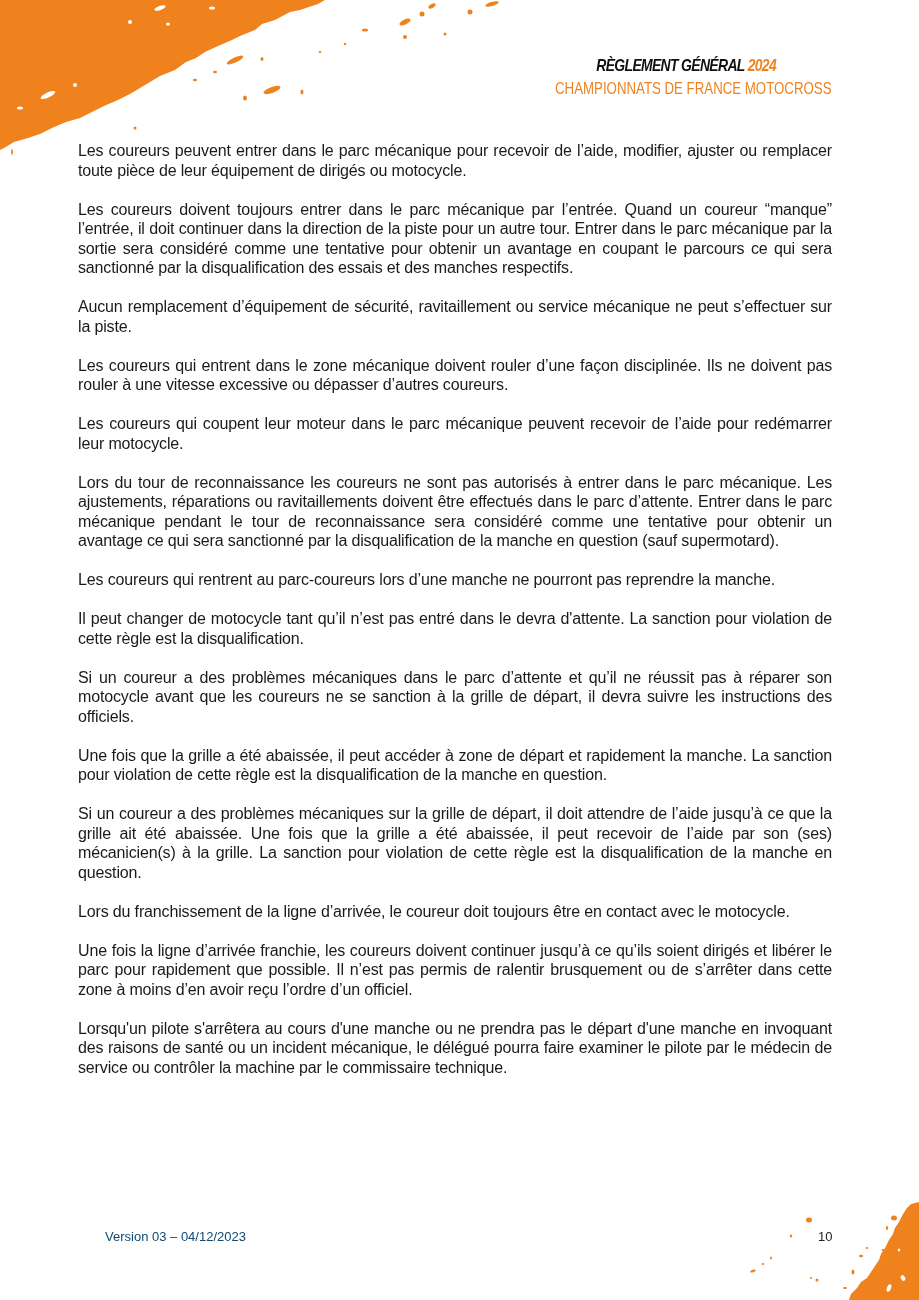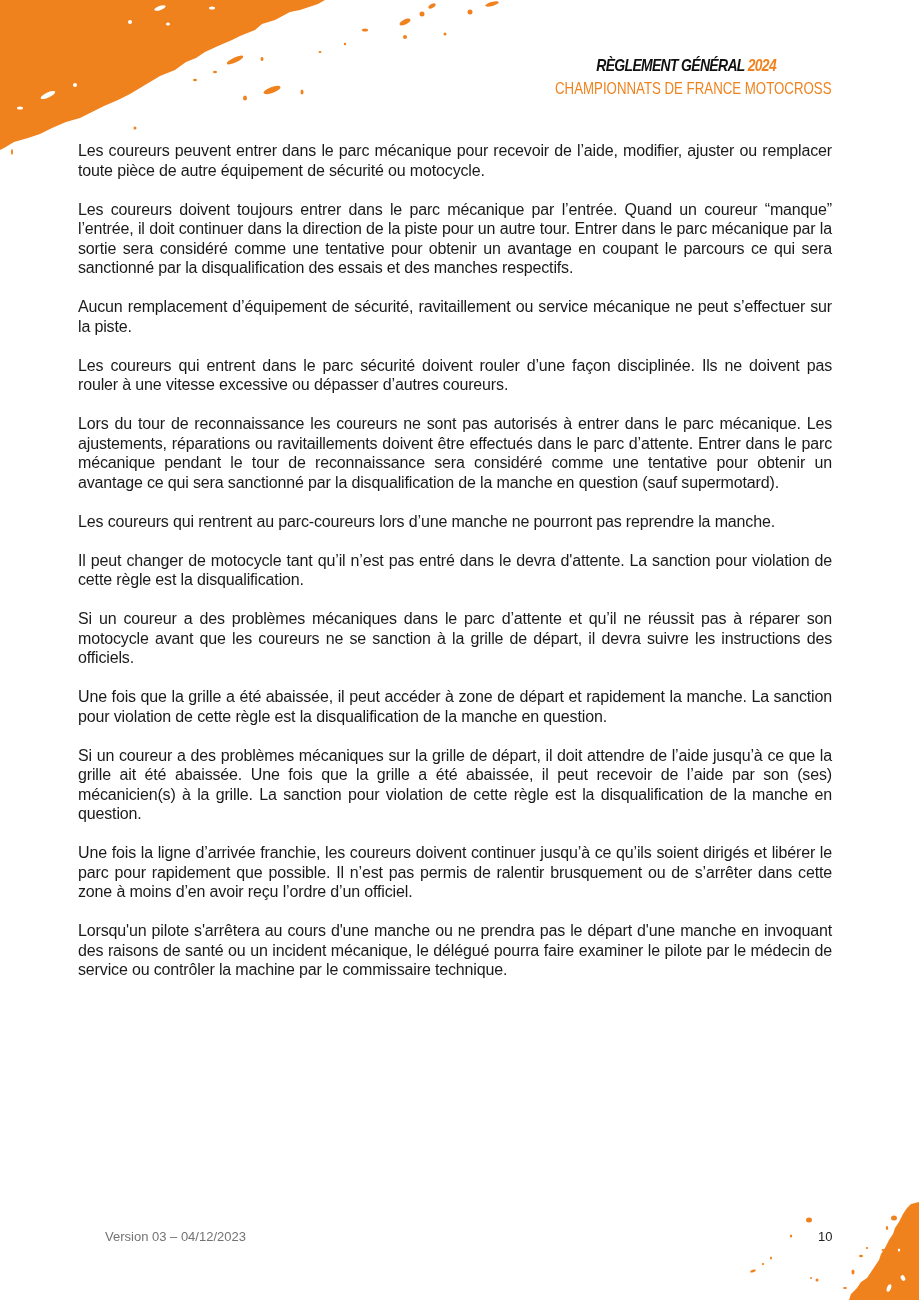--- a/index.html
+++ b/index.html
@@ -71,21 +71,21 @@
       font-size: 16px;
       line-height: 19.5px;
       text-align: justify;
       letter-spacing: -0.15px;
     }
     .footer-version {
       position: absolute;
       left: 105px;
       top: 1229px;
       font-size: 13px;
-      color: #737373;
+      color: #0c4a6e;
     }
     .footer-page {
       position: absolute;
       left: 818px;
       top: 1229px;
       font-size: 13px;
       color: #222222;
     }
   </style>
 </head>
@@ -121,30 +121,32 @@
   <ellipse cx="345" cy="44" rx="1.2" ry="1.2" fill="#f0821e"></ellipse>
   <ellipse cx="320" cy="52" rx="1.5" ry="1" fill="#f0821e"></ellipse>
 </svg>
 
 <div class="header">
   <div class="header-line1"><span>RÈGLEMENT GÉNÉRAL </span><span class="year">2024</span></div>
   <div class="header-line2">CHAMPIONNATS DE FRANCE MOTOCROSS</div>
 </div>
 
 <div class="content">
-  <p>Les coureurs peuvent entrer dans le parc mécanique pour recevoir de l’aide, modifier, ajuster ou remplacer toute pièce de autre équipement de sécurité ou motocycle.</p>
+  <p>Les coureurs peuvent entrer dans le parc mécanique pour recevoir de l’aide, modifier, ajuster ou remplacer toute pièce de leur équipement de dirigés ou motocycle.</p>
   <p>Les coureurs doivent toujours entrer dans le parc mécanique par l’entrée. Quand un coureur “manque” l’entrée, il doit continuer dans la direction de la piste pour un autre tour. Entrer dans le parc mécanique par la sortie sera considéré comme une tentative pour obtenir un avantage en coupant le parcours ce qui sera sanctionné par la disqualification des essais et des manches respectifs.</p>
   <p>Aucun remplacement d’équipement de sécurité, ravitaillement ou service mécanique ne peut s’effectuer sur la piste.</p>
-  <p>Les coureurs qui entrent dans le parc sécurité doivent rouler d’une façon disciplinée. Ils ne doivent pas rouler à une vitesse excessive ou dépasser d’autres coureurs.</p>
+  <p>Les coureurs qui entrent dans le zone mécanique doivent rouler d’une façon disciplinée. Ils ne doivent pas rouler à une vitesse excessive ou dépasser d’autres coureurs.</p>
+  <p>Les coureurs qui coupent leur moteur dans le parc mécanique peuvent recevoir de l’aide pour redémarrer leur motocycle.</p>
   <p>Lors du tour de reconnaissance les coureurs ne sont pas autorisés à entrer dans le parc mécanique. Les ajustements, réparations ou ravitaillements doivent être effectués dans le parc d’attente. Entrer dans le parc mécanique pendant le tour de reconnaissance sera considéré comme une tentative pour obtenir un avantage ce qui sera sanctionné par la disqualification de la manche en question (sauf supermotard).</p>
   <p>Les coureurs qui rentrent au parc-coureurs lors d’une manche ne pourront pas reprendre la manche.</p>
   <p>Il peut changer de motocycle tant qu’il n’est pas entré dans le devra d'attente. La sanction pour violation de cette règle est la disqualification.</p>
   <p>Si un coureur a des problèmes mécaniques dans le parc d’attente et qu’il ne réussit pas à réparer son motocycle avant que les coureurs ne se sanction à la grille de départ, il devra suivre les instructions des officiels.</p>
   <p>Une fois que la grille a été abaissée, il peut accéder à zone de départ et rapidement la manche. La sanction pour violation de cette règle est la disqualification de la manche en question.</p>
   <p>Si un coureur a des problèmes mécaniques sur la grille de départ, il doit attendre de l’aide jusqu’à ce que la grille ait été abaissée. Une fois que la grille a été abaissée, il peut recevoir de l’aide par son (ses) mécanicien(s) à la grille. La sanction pour violation de cette règle est la disqualification de la manche en question.</p>
+  <p>Lors du franchissement de la ligne d’arrivée, le coureur doit toujours être en contact avec le motocycle.</p>
   <p>Une fois la ligne d’arrivée franchie, les coureurs doivent continuer jusqu’à ce qu’ils soient dirigés et libérer le parc pour rapidement que possible. Il n’est pas permis de ralentir brusquement ou de s’arrêter dans cette zone à moins d’en avoir reçu l’ordre d’un officiel.</p>
   <p>Lorsqu'un pilote s'arrêtera au cours d'une manche ou ne prendra pas le départ d'une manche en invoquant des raisons de santé ou un incident mécanique, le délégué pourra faire examiner le pilote par le médecin de service ou contrôler la machine par le commissaire technique.</p>
 </div>
 
 <div class="footer-version">Version 03 – 04/12/2023</div>
 <div class="footer-page">10</div>
 
 <svg class="splash-bottom" viewBox="0 0 180 110" xmlns="http://www.w3.org/2000/svg">
   <path fill="#f0821e" d="M168,18 L172,14 L180,12 L180,110 L110,110 L112,104 L118,98 L122,92 L128,88 L132,82 L136,76 L140,70 L142,64 L146,58 L150,50 L154,44 L156,38 L160,32 L164,24 Z"></path>
   <ellipse cx="150" cy="98" rx="2" ry="4" fill="#ffffff" transform="rotate(20 150 98)"></ellipse>

